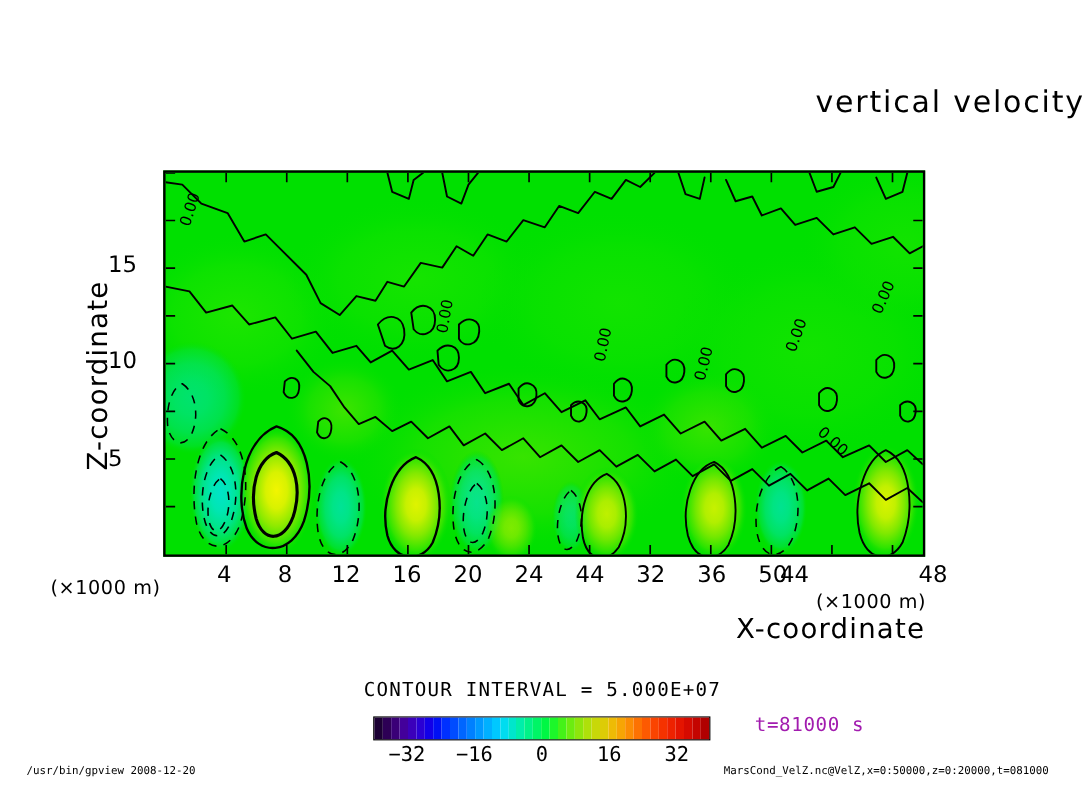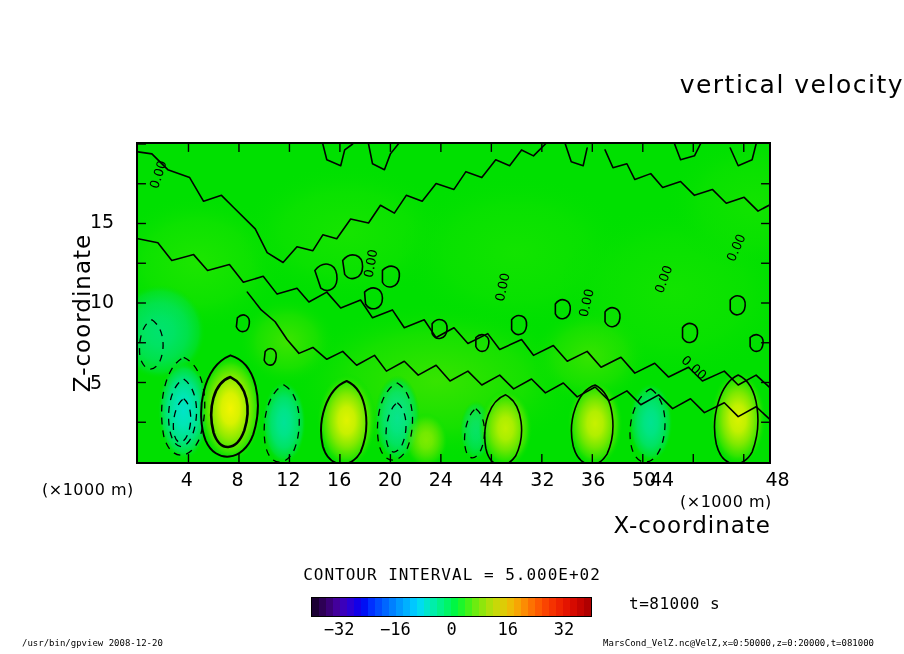--- a/index.html
+++ b/index.html
@@ -91,21 +91,21 @@
   .cb-tick-label {
     position: absolute;
     transform: translateX(-50%);
     font-size: 17px;
     font-family: "DejaVu Sans Mono", monospace;
   }
 
   #time-label {
     left: 629px; top: 594px;
     font-size: 16px;
-    color: #000000;
+    color: #a21caf;
     font-family: "DejaVu Sans Mono", monospace;
     letter-spacing: .5px;
   }
 
   #footer-left {
     left: 22px; top: 638px;
     font-size: 9px;
     font-family: "DejaVu Sans Mono", monospace;
   }
   #footer-right {
@@ -324,21 +324,21 @@
     <div class="x-tick-label" style="left: 526px;">44</div>
     <div class="x-tick-label" style="left: 609.6px; margin-left: 32px;">48</div>
   </div>
 
 <div class="abs" id="y-axis-title">Z-coordinate</div>
 <div class="abs" id="x-axis-title">X-coordinate</div>
 
 <div class="abs" id="unit-left">(×1000 m)</div>
 <div class="abs" id="unit-right">(×1000 m)</div>
 
-<div class="abs" id="contour-interval">CONTOUR INTERVAL = 5.000E+02</div>
+<div class="abs" id="contour-interval">CONTOUR INTERVAL = 5.000E+07</div>
 
 <div class="abs" id="colorbar-wrap">
   <div id="colorbar">
       <i style="background: rgb(27, 0, 51);"></i>
       <i style="background: rgb(45, 0, 85);"></i>
       <i style="background: rgb(58, 0, 119);"></i>
       <i style="background: rgb(67, 0, 155);"></i>
       <i style="background: rgb(59, 0, 187);"></i>
       <i style="background: rgb(42, 0, 212);"></i>
       <i style="background: rgb(18, 0, 232);"></i>

